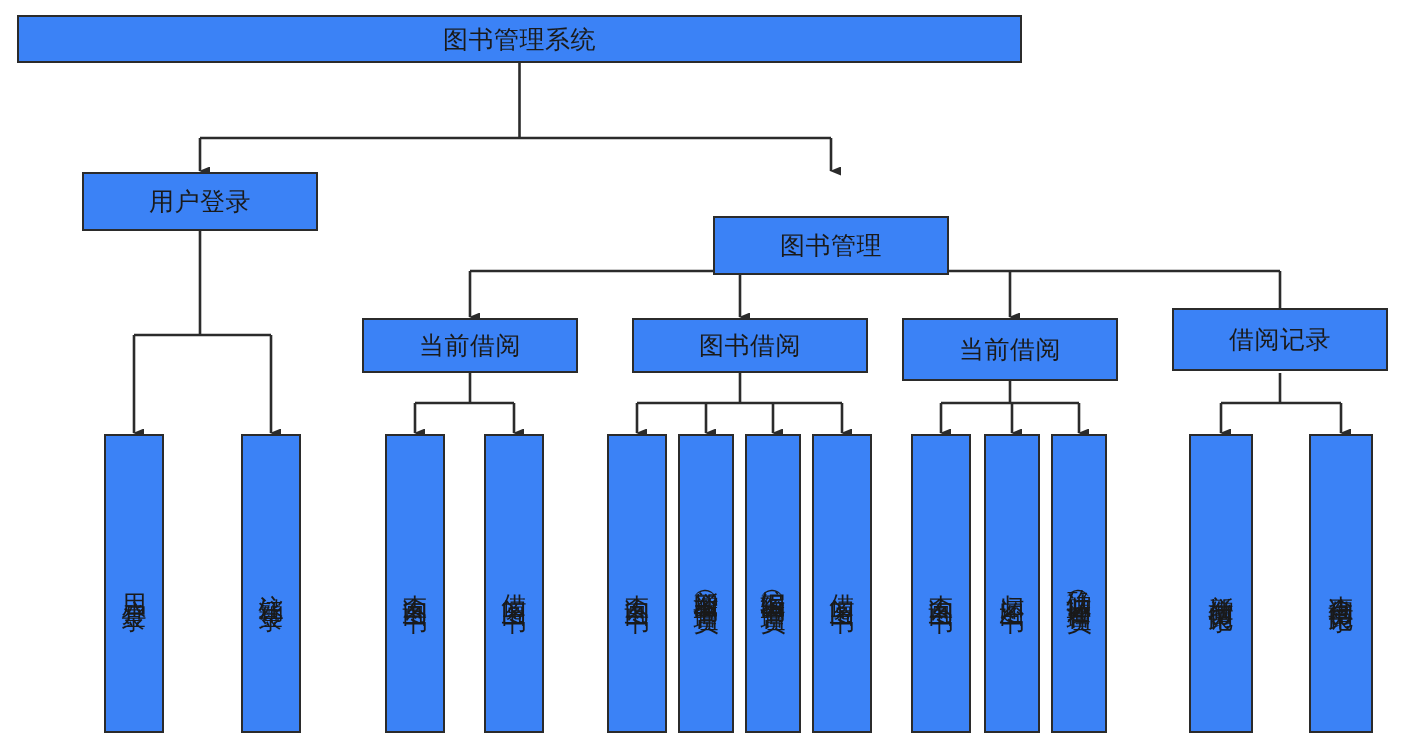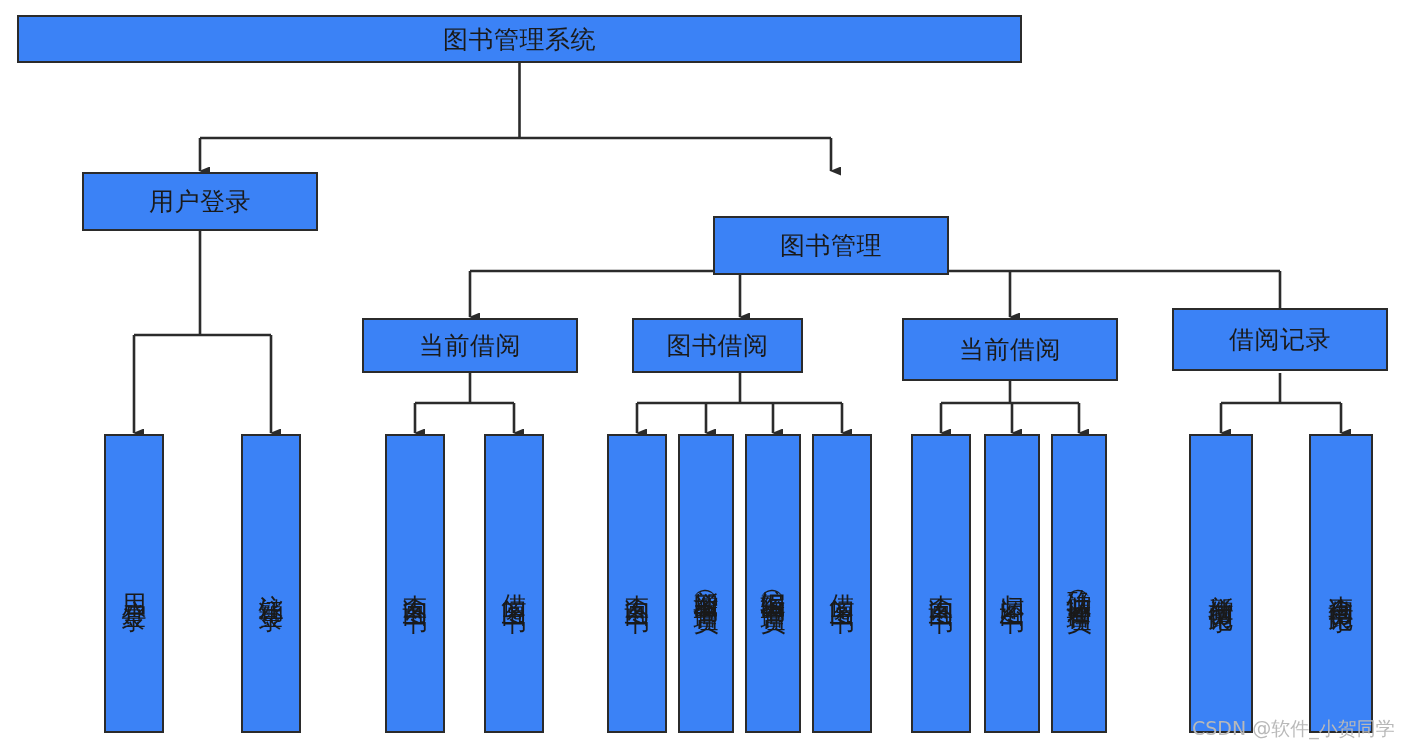--- a/index.html
+++ b/index.html
@@ -123,21 +123,21 @@
       </div>
       <div class="node horiz" style="left: 82px; top: 172px; width: 236px; height: 59px;">
         <span class="label">用户登录</span>
       </div>
       <div class="node horiz" style="left: 713px; top: 172px; width: 236px; height: 59px; margin-top: 44px;">
         <span class="label">图书管理</span>
       </div>
       <div class="node horiz" style="left: 362px; top: 318px; width: 216px; height: 55px;">
         <span class="label">当前借阅</span>
       </div>
-      <div class="node horiz" style="left: 632px; top: 318px; width: 171px; height: 55px;">
+      <div class="node horiz" style="left: 632px; top: 318px; width: 236px; height: 55px;">
         <span class="label">图书借阅</span>
       </div>
       <div class="node horiz" style="left: 902px; top: 318px; width: 216px; height: 63px;">
         <span class="label">当前借阅</span>
       </div>
       <div class="node horiz" style="left: 1172px; top: 308px; width: 216px; height: 63px;">
         <span class="label">借阅记录</span>
       </div>
       <div class="node vert" style="left: 104px; top: 434px; width: 60px; height: 299px;">
         <span class="label">用户登录</span>
@@ -173,14 +173,13 @@
         <span class="label">确认归还（管理员）</span>
       </div>
       <div class="node vert tall" style="left: 1189px; top: 434px; width: 64px; height: 299px;">
         <span class="label">新增借阅记录</span>
       </div>
       <div class="node vert tall" style="left: 1309px; top: 434px; width: 64px; height: 299px;">
         <span class="label">查询借阅记录</span>
       </div>
     </div>
 
-  <div class="watermark" style="left:1192px; top:716px;">CSDN @软件_小贺同学</div>
 </div>
 
 </body></html>

